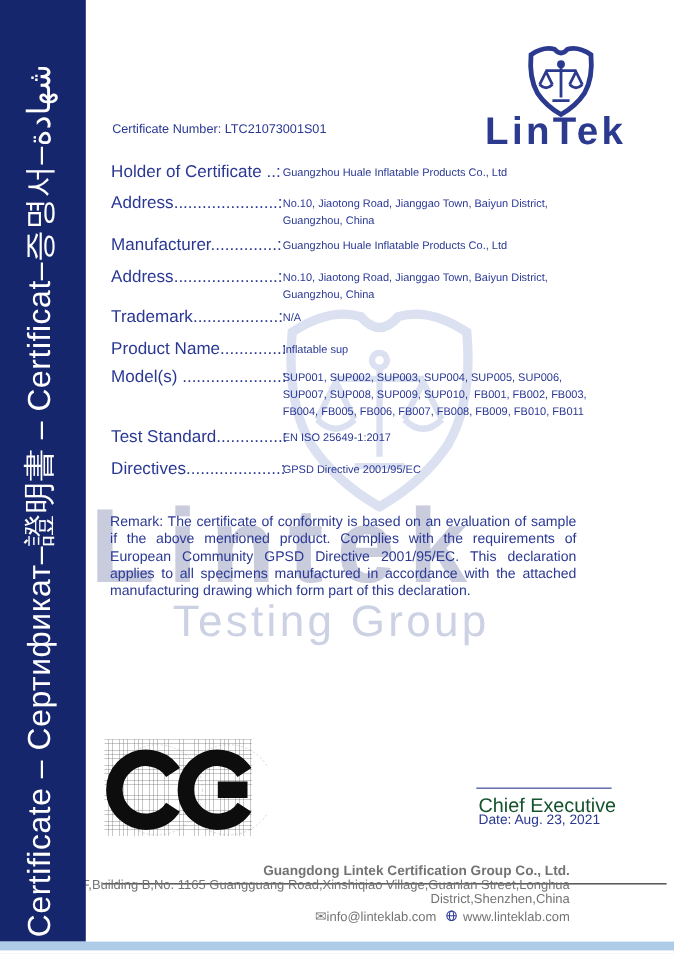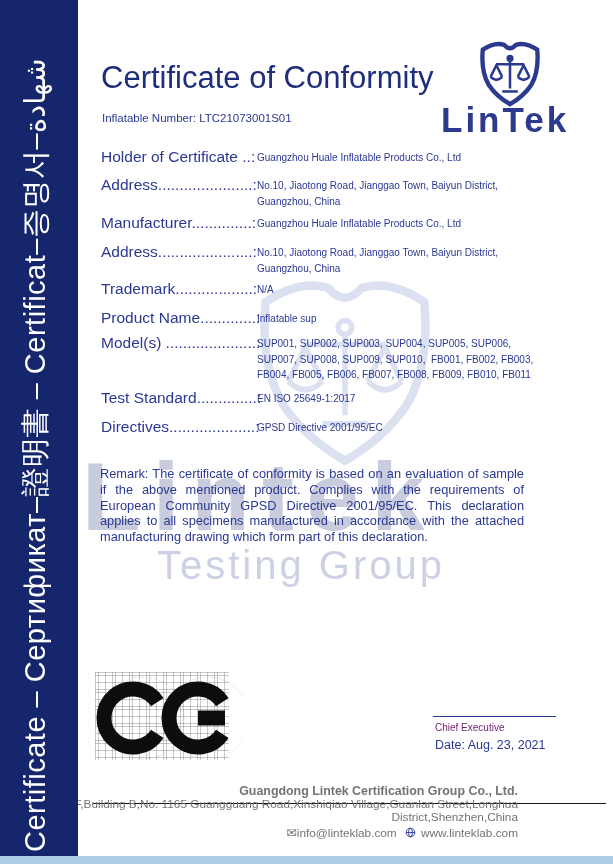--- a/index.html
+++ b/index.html
@@ -42,21 +42,21 @@
 
   
   .ce-grid{position:absolute;left:95px;top:672px;width:134px;height:88px;z-index:1;
     background-image:
       repeating-linear-gradient(to right, rgba(110,110,110,.38) 0 .6px, transparent .6px 3.4px),
       repeating-linear-gradient(to bottom, rgba(110,110,110,.38) 0 .6px, transparent .6px 3.4px);}
   .ce-svg{position:absolute;left:93px;top:672px;z-index:2;}
 
   
   .sig-line{position:absolute;left:433px;top:716px;width:123px;border-top:1.5px solid #2a3894;z-index:2;}
-  .sig-role{position:absolute;left:435px;top:722px;font-size:10px;color:#701a75;z-index:2;}
+  .sig-role{position:absolute;left:435px;top:722px;font-size:18px;color:#14532d;z-index:2;}
   .sig-date{position:absolute;left:435px;top:738px;font-size:12.5px;color:#2a3894;z-index:2;}
 
   
   .footer-rule{position:absolute;left:93px;top:803px;width:513px;border-top:1.6px solid #141414;z-index:2;}
   .footer{position:absolute;left:58px;top:784px;width:460px;text-align:right;color:#737373;z-index:2;}
   .footer .company{font-size:12.4px;font-weight:bold;}
   .footer .addr{font-size:11.8px;line-height:13.2px;}
   .footer .contact{font-size:11.8px;margin-top:1px;}
   .footer .contact .env{font-size:12.5px;}
   .footer .globe-svg{vertical-align:-1px;margin:0 2px 0 8px;}
@@ -81,22 +81,21 @@
       </g>
     </g>
   </svg>
   <div class="wm-lintek">Lintek</div>
   <div class="wm-group">Testing Group</div>
 
   <div class="band">
     <div class="band-text">Certificate – Сертификат–證明書 – Certificat–증명서–شهادة</div>
   </div>
 
-  <div class="title">Certificate of Conformity</div>
-  <div class="certnum">Inflatable Number: LTC21073001S01</div>
+  <div class="certnum">Certificate Number: LTC21073001S01</div>
 
   <div class="logo">
     <svg class="logo-shield" width="74" height="70" viewBox="0 0 72 72">
       <g fill="none" stroke="#2b3a8f" stroke-width="4.5">
         <path d="M8,12 Q20,4 30,7 Q36,14 42,7 Q52,4 64,12 Q66,34 58,48 Q50,60 36,68 Q22,60 14,48 Q6,34 8,12 Z"></path>
       </g>
       <g fill="none" stroke="#2b3a8f" stroke-width="2.6">
         <circle cx="36" cy="21" r="2.4" fill="#2b3a8f"></circle>
         <line x1="36" y1="24" x2="36" y2="52"></line>
         <line x1="22" y1="27" x2="50" y2="27"></line>

